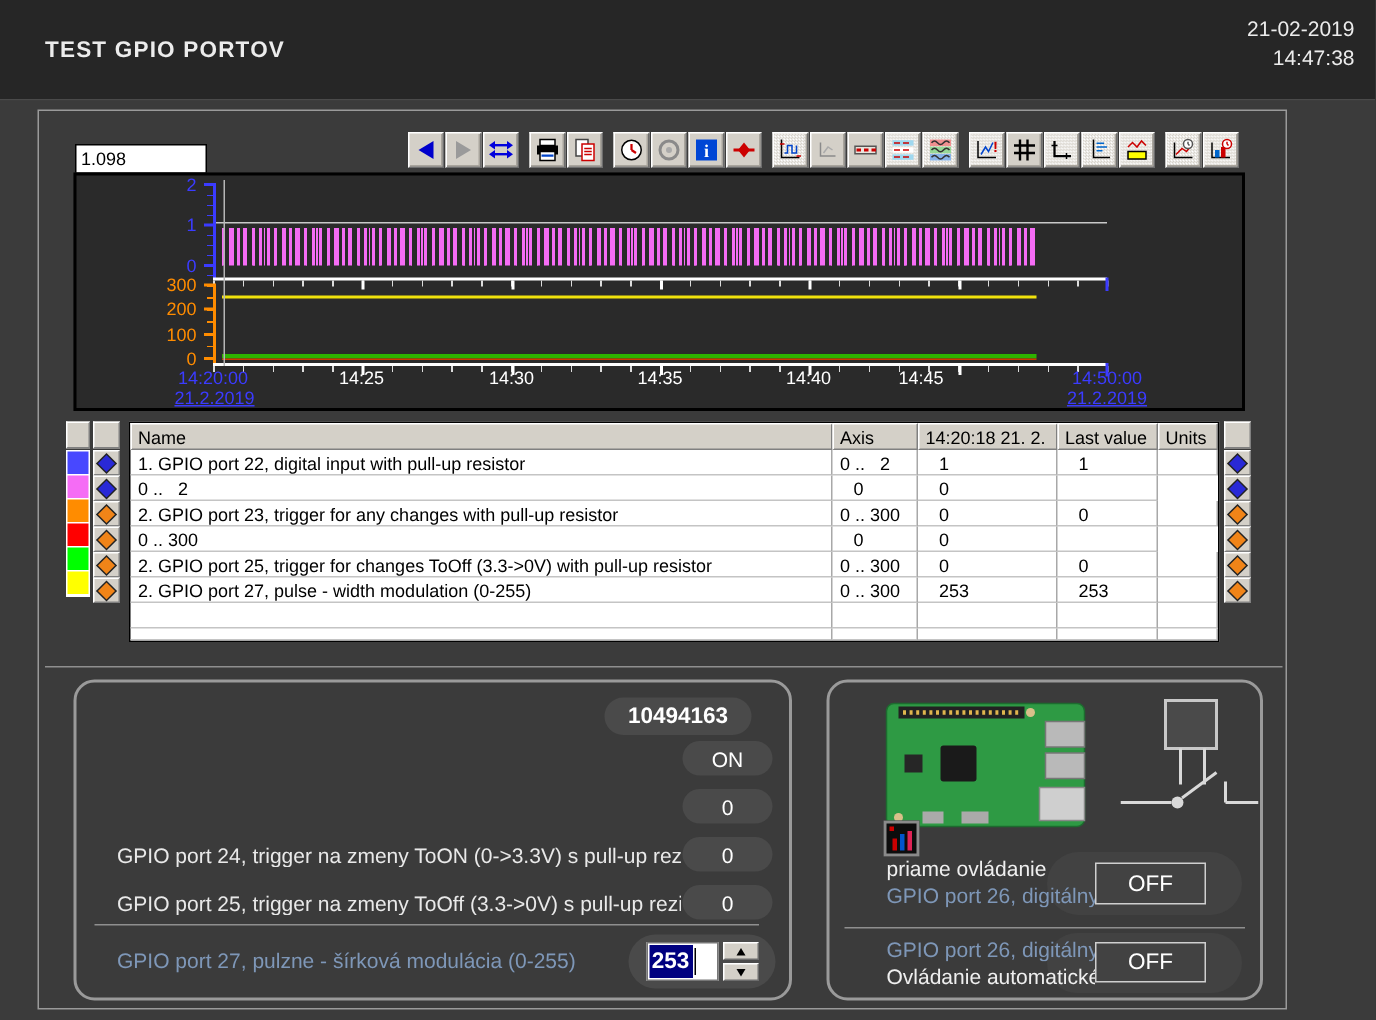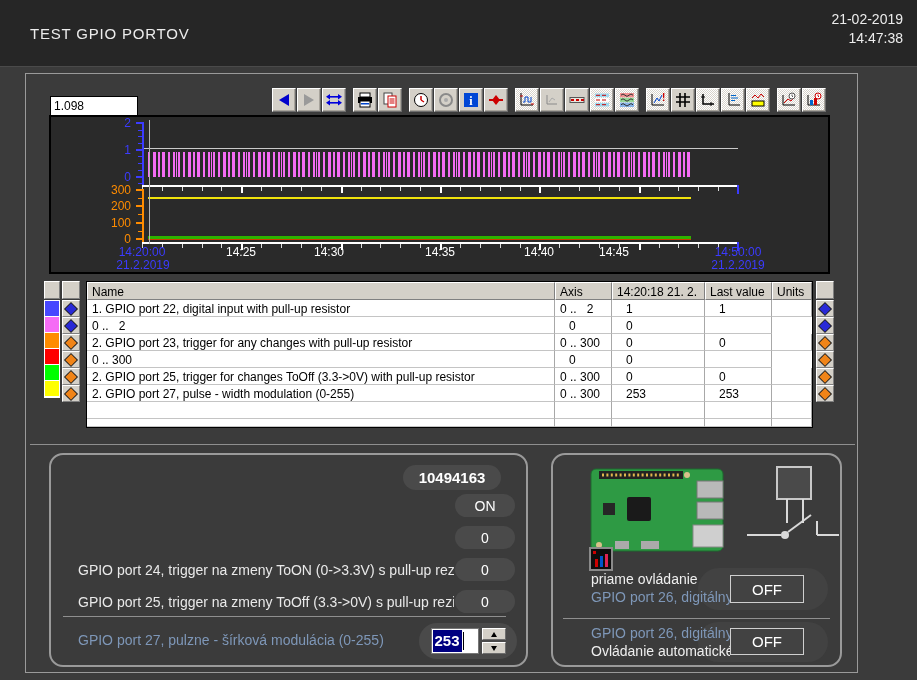--- a/index.html
+++ b/index.html
@@ -1,20 +1,20 @@
 <!DOCTYPE html>
 <html><head>
 <meta charset="utf-8">
 <style>
   html,body{margin:0;padding:0;background:#3b3b3b;}
   .screen{position:relative;width:917px;height:680px;background:#3b3b3b;overflow:hidden;
           font-family:"Liberation Sans",sans-serif;}
   
   .titlebar{position:absolute;left:0;top:0;width:917px;height:66px;background:#262626;border-bottom:1px solid #4a4a4a;}
-  .app-title{position:absolute;left:30px;top:25px;font-size:15px;letter-spacing:.8px;color:#ececec;}
+  .app-title{position:absolute;left:30px;top:25px;font-size:15px;letter-spacing:.8px;color:#ececec;font-weight:bold;}
   .datetime{position:absolute;right:14px;top:10px;text-align:right;font-size:14px;line-height:19px;color:#ececec;}
   
   .outer{position:absolute;left:25px;top:73px;width:833px;height:600px;border:1px solid #9a9a9a;box-sizing:border-box;}
   
   .cursor-field{position:absolute;left:24px;top:22px;width:80px;height:18px;background:#fff;color:#000;
       border:1px solid #000;font-size:12px;font-family:"Liberation Sans",sans-serif;padding:0 3px;box-sizing:content-box;}
   
   .toolbar{position:absolute;top:14px;right:31px;display:flex;gap:7px;}
   .tb-group{display:flex;gap:1px;}
   .tb-btn{width:24px;height:24px;background:#d4d0c8;border:1px solid;border-color:#ffffff #6d6d6d #6d6d6d #ffffff;
@@ -43,21 +43,21 @@
   .yellow-line{left:97px;top:80px;width:543px;height:2px;background:#f0e20c;}
   .green-line{left:97px;top:119px;width:543px;height:3px;background:#2db200;}
   .red-line{left:97px;top:122px;width:543px;height:1px;background:#cc3a00;}
   .xaxis2{left:91px;top:125px;width:596px;height:2px;background:#ffffff;}
   .xticks2{left:91px;top:127px;width:597px;height:4px;background:repeating-linear-gradient(to right,#dcdcdc 0 1px,transparent 1px 19.87px);}
   .xmaj2{width:2px;height:6px;background:#ffffff;top:127px;}
   .endtick2{left:686px;top:125px;width:2px;height:9px;background:#3b3bff;}
   .cursorline{left:98px;top:3px;width:1px;height:124px;background:#b5b5b5;}
   .xlab{top:128px;width:76px;text-align:center;font-size:12px;color:#ffffff;}
   .xlab.blue{color:#3b3bff;}
-  .xdate{top:141px;width:76px;text-align:center;font-size:12px;color:#3b3bff;}
+  .xdate{top:141px;width:76px;text-align:center;font-size:12px;color:#3b3bff;text-decoration:underline;}
   
   .sw-head{position:absolute;background:#d4d0c8;border:1px solid;border-color:#fff #808080 #808080 #fff;box-sizing:border-box;}
   .swatch-stack{position:absolute;left:18px;top:226px;width:16px;background:#ffffff;padding:1px;box-sizing:border-box;}
   .swatch{height:15px;margin-bottom:1px;}
   .mark-cell{position:absolute;width:18px;height:17px;background:#d4d0c8;border:1px solid;border-color:#fff #808080 #808080 #fff;
      box-sizing:border-box;display:flex;align-items:center;justify-content:center;cursor:pointer;}
   .diamond{width:8px;height:8px;transform:rotate(45deg);box-shadow:0 0 0 1px #222;}
   .tbl{position:absolute;left:60px;top:207px;width:727px;background:#ffffff;border:1px solid #000;box-sizing:border-box;}
   .thead,.trow{display:grid;grid-template-columns:468px 57px 93px 67px 40px;}
   .th{background:#d4d0c8;border:1px solid;border-color:#fff #808080 #808080 #fff;font-size:12px;color:#000;
@@ -317,21 +317,21 @@
       <div class="xmaj2" style="left:389px"></div>
       <div class="xmaj2" style="left:488px"></div>
       <div class="xmaj2" style="left:588px"></div>
       <div class="endtick2"></div>
 
       <div class="cursorline"></div>
 
       <div class="xlab blue" style="left:53px">14:20:00</div>
       <div class="xdate" style="left:54px">21.2.2019</div>
       <div class="xlab" style="left:152px">14:25</div>
-      <div class="xlab" style="left:240px">14:30</div>
+      <div class="xlab" style="left:252px">14:30</div>
       <div class="xlab" style="left:351px">14:35</div>
       <div class="xlab" style="left:450px">14:40</div>
       <div class="xlab" style="left:525px">14:45</div>
       <div class="xlab blue" style="left:649px">14:50:00</div>
       <div class="xdate" style="left:649px">21.2.2019</div>
     </div>
 
     <div class="sw-head" style="left:18px;top:207px;width:16px;height:18px"></div>
     <div class="swatch-stack">
       <div class="swatch" style="background-color: rgb(72, 72, 255);"></div>

